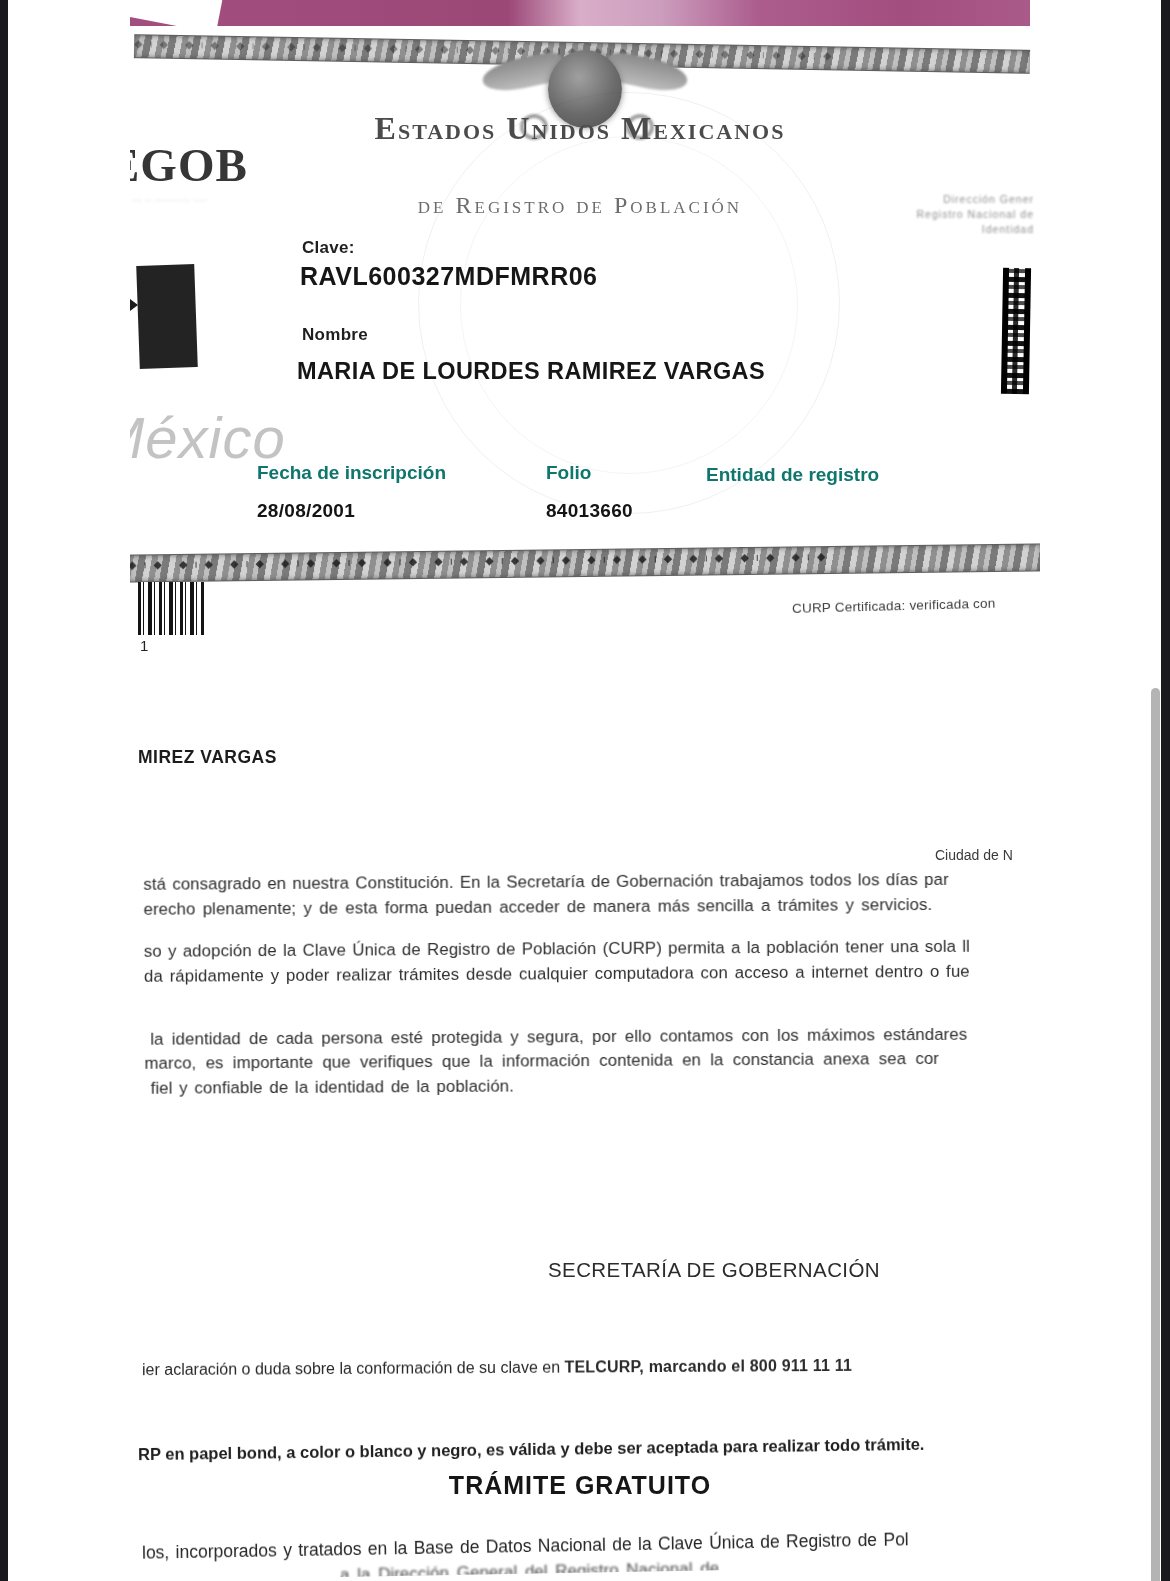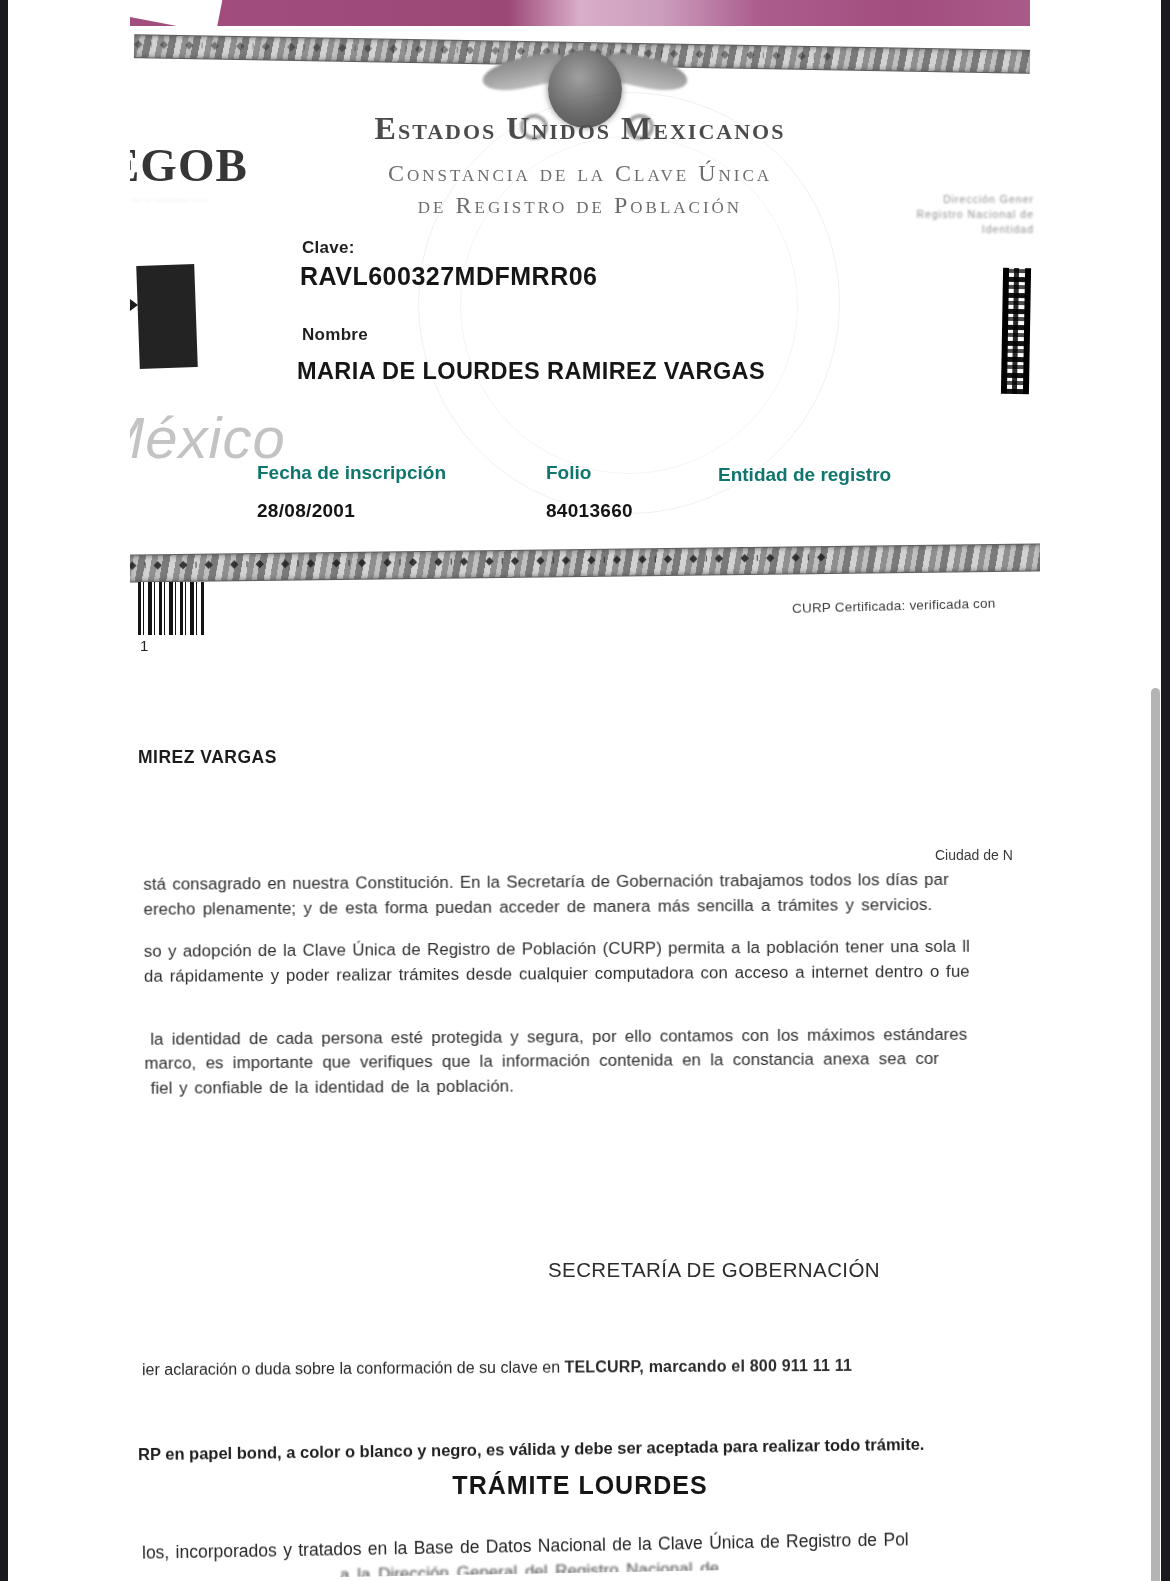--- a/index.html
+++ b/index.html
@@ -66,21 +66,21 @@
   .seal{border-radius:50%;border:1.5px solid rgba(70,70,70,.08);}
   .seal1{left:288px;top:92px;width:420px;height:420px;}
   .seal2{left:330px;top:136px;width:336px;height:336px;border-width:1px;border-color:rgba(70,70,70,.06);}
   .mexico-wm{left:-34px;top:404px;font-size:58px;font-style:italic;color:#c3c3c3;letter-spacing:1px;filter:blur(.5px);}
   .reg-lbl{font-weight:bold;font-size:19px;color:#0f766e;filter:blur(.3px);}
   .reg-val{font-weight:bold;font-size:19px;color:#141414;filter:blur(.25px);letter-spacing:.3px;}
   .fecha-lbl{left:127px;top:462px;}
   .fecha-val{left:127px;top:500px;}
   .folio-lbl{left:416px;top:462px;}
   .folio-val{left:416px;top:500px;}
-  .ent-lbl{left:588px;top:464px;filter:blur(.55px);}
+  .ent-lbl{left:576px;top:464px;filter:blur(.55px);}
   .ent-val{left:608px;top:527px;filter:blur(.45px);margin-top:16px;}
   
   .barcode{left:8px;top:582px;width:67px;height:53px;
     background:repeating-linear-gradient(90deg,#141414 0 3px,#fff 3px 5px,#141414 5px 6px,#fff 6px 10px,#141414 10px 14px,#fff 14px 16px,#141414 16px 17px,#fff 17px 21px);}
   .barcode-digit{left:10px;top:637px;font-size:15px;color:#222;}
   .curp-cert{left:662px;top:597px;width:300px;font-size:13.5px;color:#3e3e3e;transform:rotate(-1.5deg);
     white-space:nowrap;filter:blur(.35px);letter-spacing:.2px;}
   
   .cut-name{left:8px;top:747px;font-weight:bold;font-size:17.5px;letter-spacing:.5px;color:#1c1c1c;filter:blur(.2px);}
   .city{left:805px;top:847px;font-size:14px;color:#3a3a3a;white-space:nowrap;filter:blur(.4px);}
@@ -124,21 +124,20 @@
   <div class="abs curl curl-l"></div>
   <div class="abs curl curl-r"></div>
 
   <div class="abs seal seal1"></div>
   <div class="abs seal seal2"></div>
 
   <div class="abs gob-logo"><span>E</span><span>GOB</span></div>
   <div class="abs gob-smudge">··· ·· ·········· ····</div>
 
   <div class="abs serif main-title">Estados Unidos Mexicanos</div>
-  <div class="abs serif sub-title sub1">Constancia de la Clave Única</div>
   <div class="abs serif sub-title sub2">de Registro de Población</div>
 
   <div class="abs dir-block">
     <div>Dirección Gener</div>
     <div>Registro Nacional de</div>
     <div>Identidad</div>
   </div>
 
   <div class="abs lbl clave-lbl">Clave:</div>
   <div class="abs val-big clave-val">RAVL600327MDFMRR06</div>
@@ -178,17 +177,17 @@
     <div class="bline bl4">la identidad de cada persona esté protegida y segura, por ello contamos con los máximos estándares</div>
     <div class="bline bl5">marco, es importante que verifiques que la información contenida en la constancia anexa sea cor</div>
     <div class="bline bl6">fiel y confiable de la identidad de la población.</div>
   </div>
 
   <div class="abs secretaria">SECRETARÍA DE GOBERNACIÓN</div>
 
   <div class="abs telcurp"><span>ier aclaración o duda sobre la conformación de su clave en </span><b>TELCURP, marcando el 800 911 11 11</b></div>
 
   <div class="abs bond">RP en papel bond, a color o blanco y negro, es válida y debe ser aceptada para realizar todo trámite.</div>
-  <div class="abs gratuito">TRÁMITE LOURDES</div>
+  <div class="abs gratuito">TRÁMITE GRATUITO</div>
   <div class="abs basedatos">los, incorporados y tratados en la Base de Datos Nacional de la Clave Única de Registro de Pol</div>
   <div class="abs partial-line">a la Dirección General del Registro Nacional de</div>
 
 </div>
 
 </body></html>

